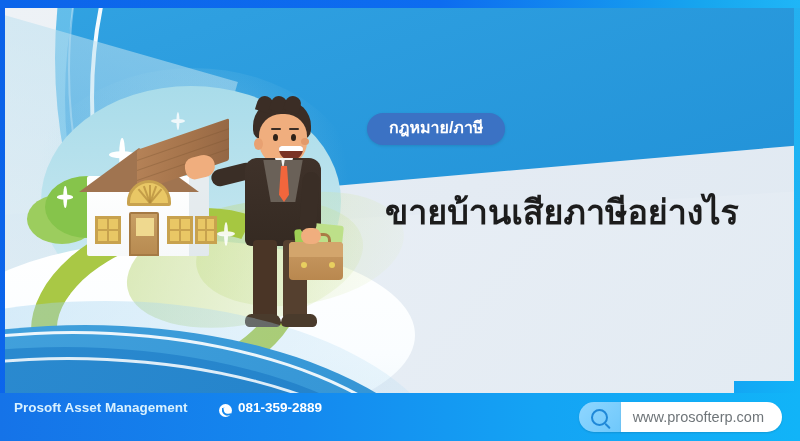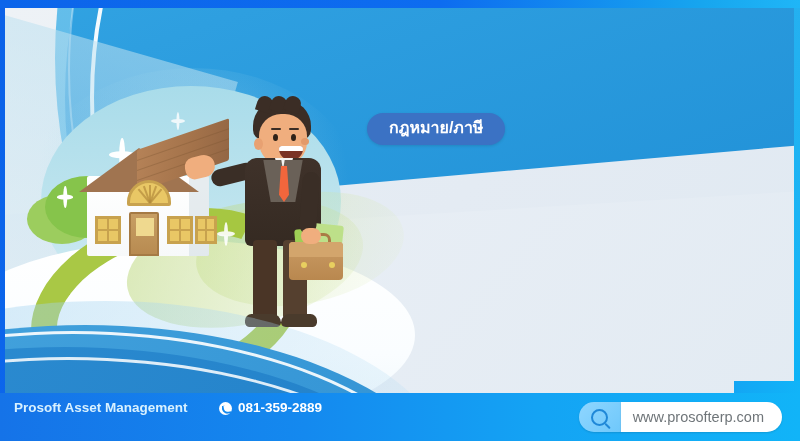--- a/index.html
+++ b/index.html
@@ -376,21 +376,21 @@
     z-index:50;
   }
   .contacts{
     position:absolute;left:14px;top:6px;
     color:#d9f2ff;
     font-size:13.5px;
     font-weight:700;
     line-height:18px;
     z-index:51;
   }
-  .crow{display:flex;align-items:center;}
+  .crow{display:flex;align-items:flex-end;}
   .cname{width:205px;color:#d8f1ff;white-space:nowrap;}
   .cnum{color:#ffffff;white-space:nowrap;}
   .ph-icon{
     display:inline-block;width:13px;height:13px;border-radius:50%;
     background:#ffffff;position:relative;margin-right:6px;flex:0 0 auto;
   }
   .ph-icon:before{
     content:"";position:absolute;left:3px;top:3px;width:7px;height:7px;
     border-left:2.5px solid #1489ef;border-bottom:2.5px solid #1489ef;
     border-radius:0 0 0 6px;transform:rotate(-8deg);
@@ -532,20 +532,21 @@
 
     <div class="waves">
       <div class="wave wave-pale"></div>
       <div class="wave wave-a"></div>
       <div class="wave-line"></div>
       <div class="wave wave-b"></div>
       <div class="wave-line2"></div>
     </div>
 
     <div class="badge">กฎหมาย/ภาษี</div>
+    <div class="headline">ขายบ้านเสียภาษีอย่างไร</div>
 
   </div>
 
   <div class="edge-left"></div>
   <div class="edge-right"></div>
   <div class="edge-top"></div>
 
   <div class="footer-notch"></div>
 
   <div class="footer">

